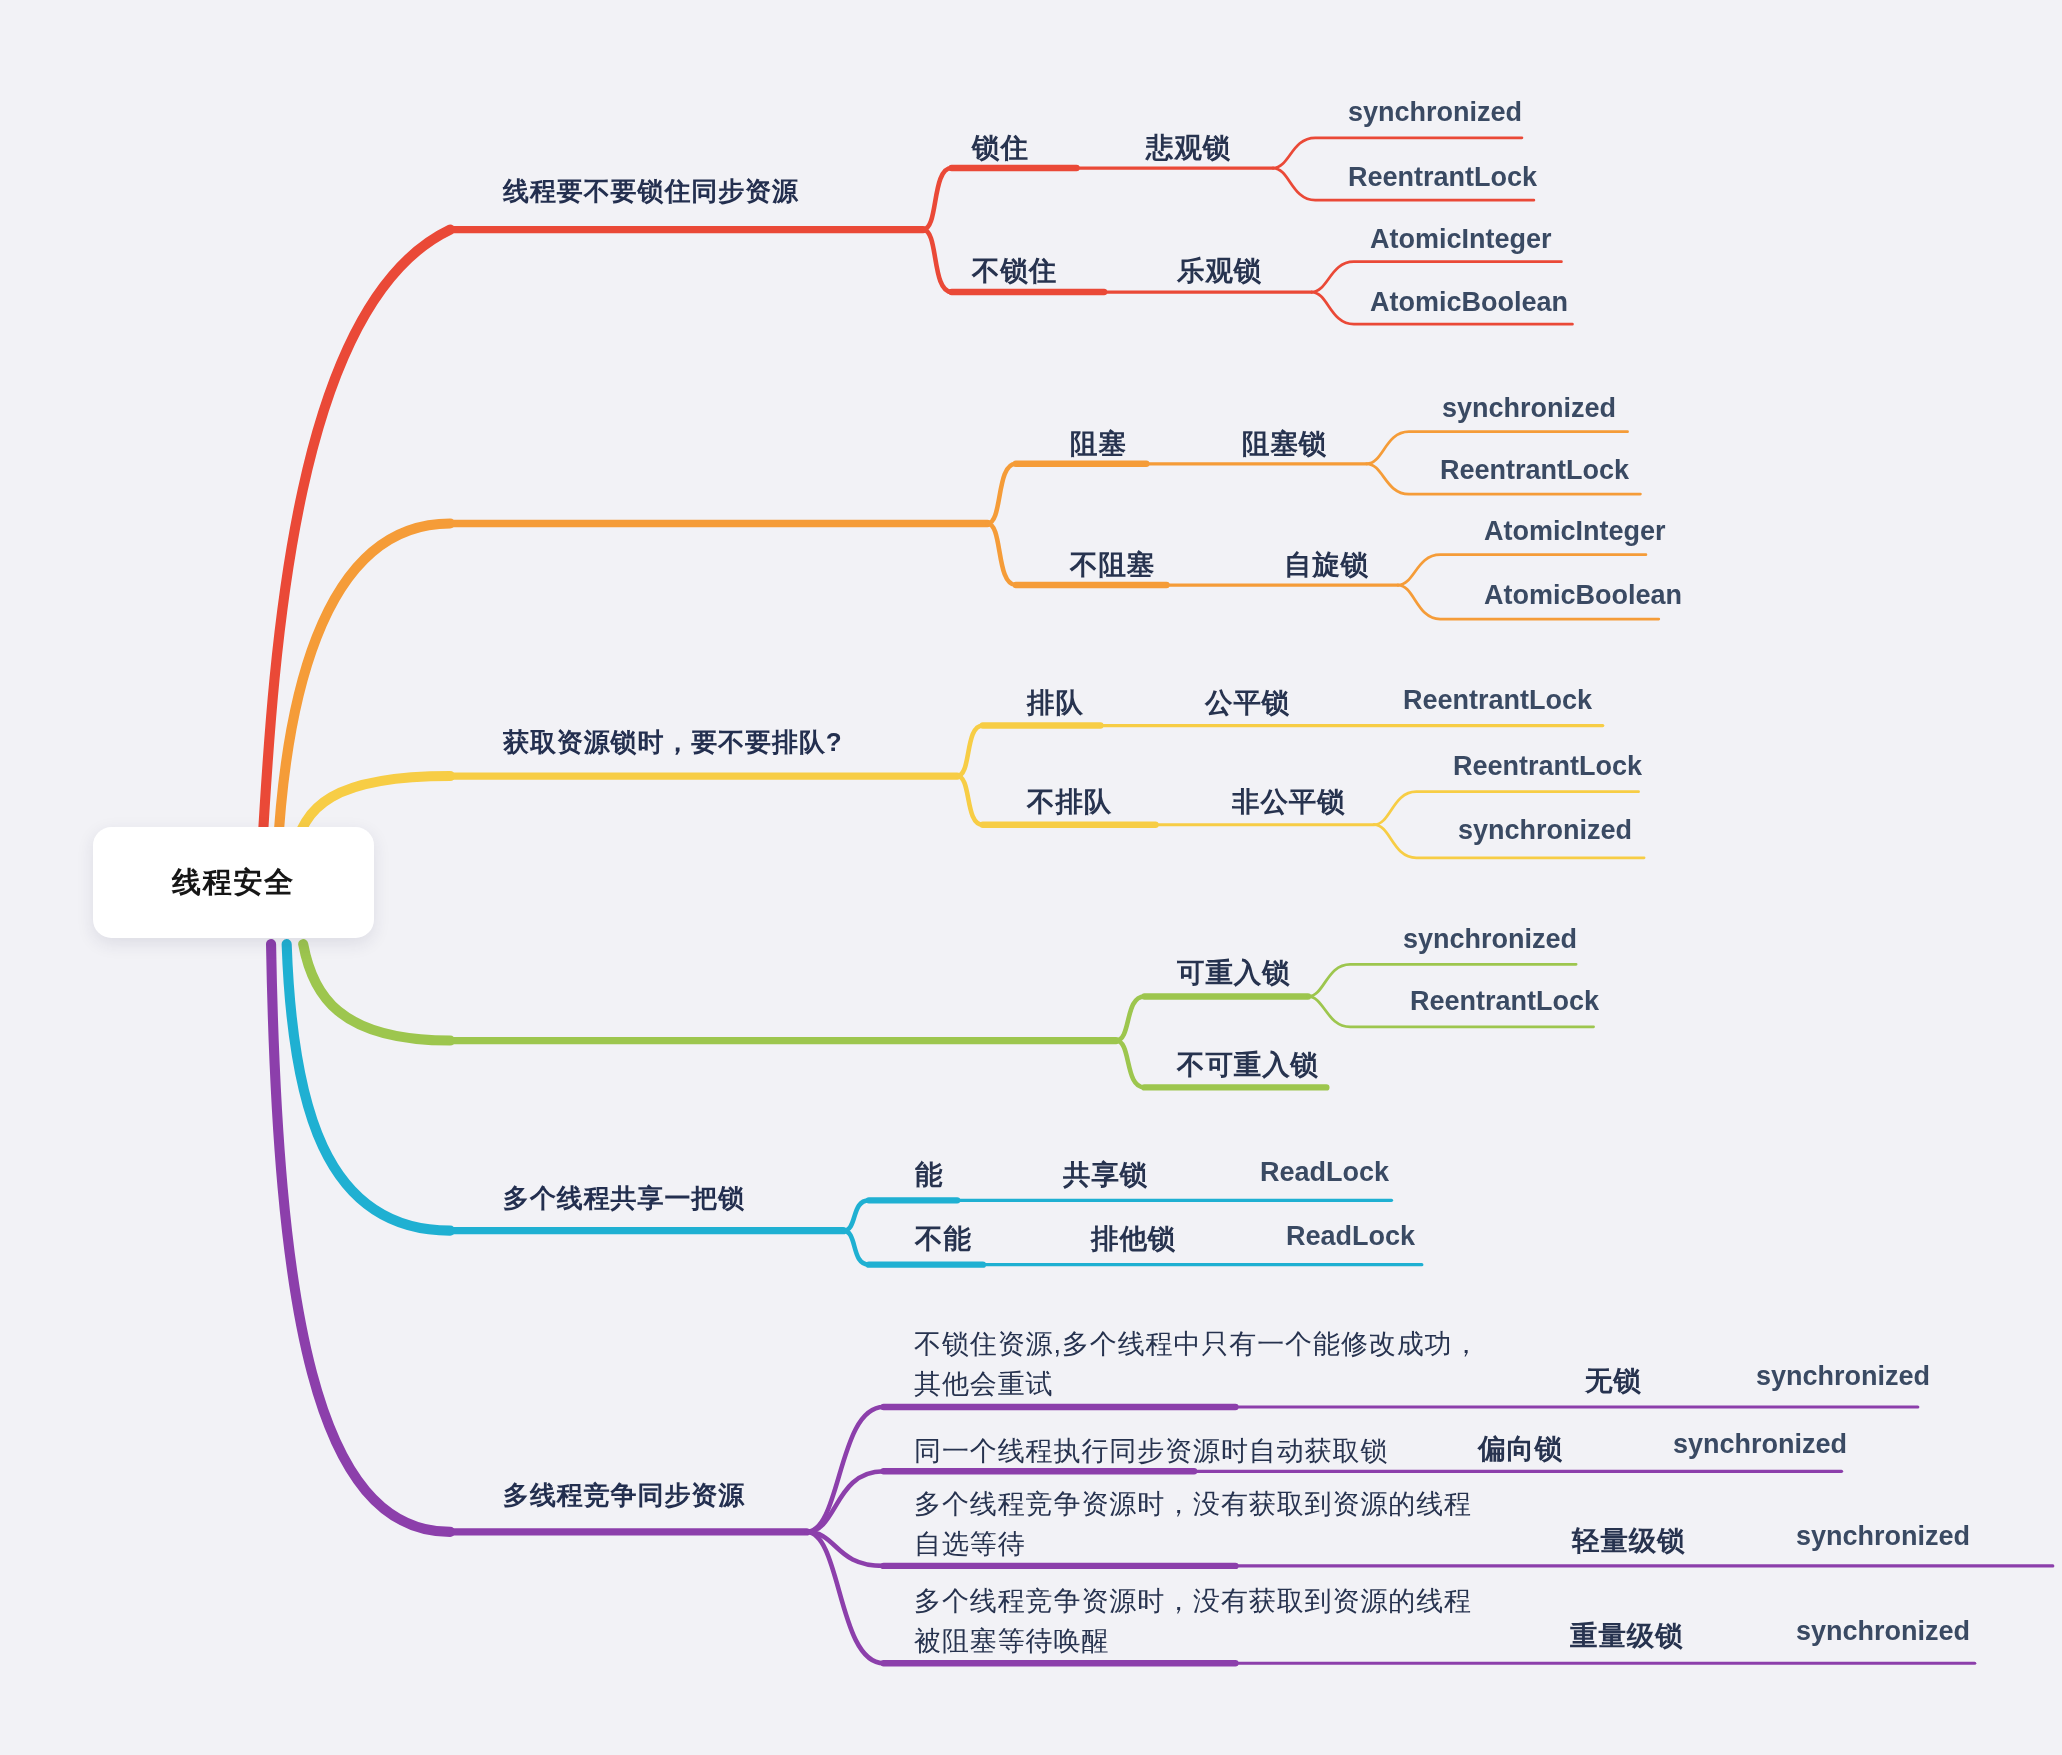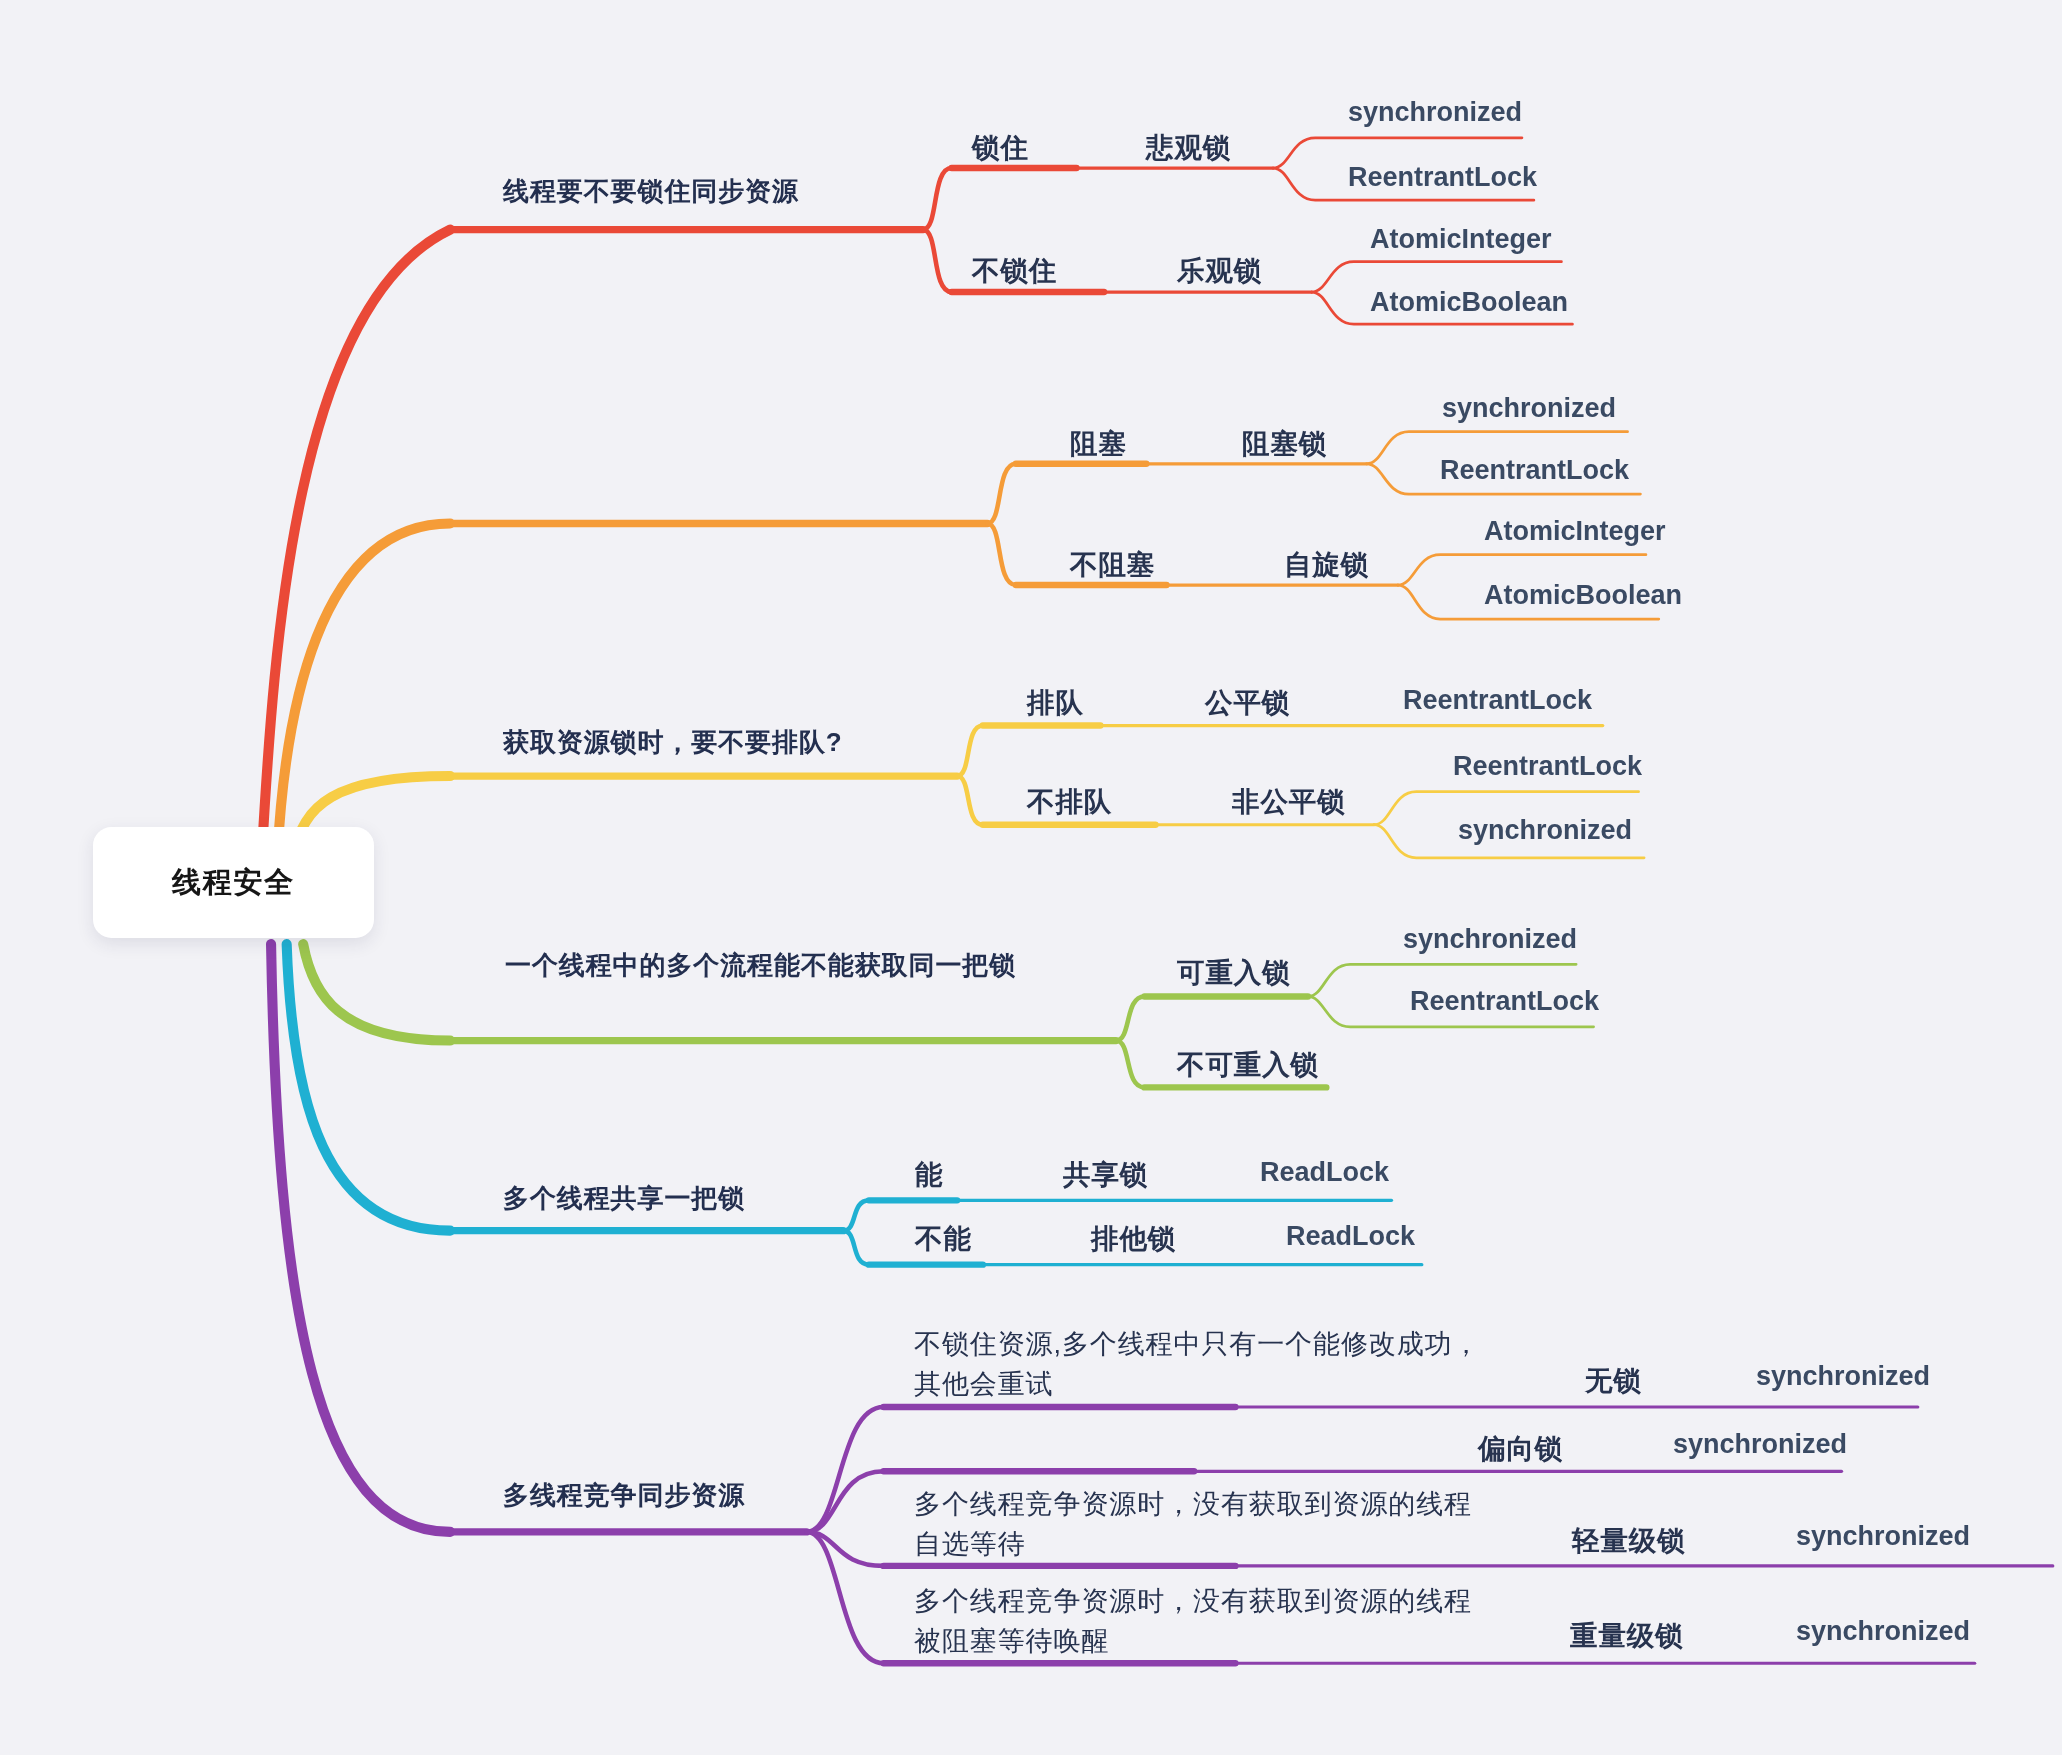--- a/index.html
+++ b/index.html
@@ -148,38 +148,38 @@
 
   <div class="lb topic" style="left:503px;top:725px">获取资源锁时，要不要排队?</div>
   <div class="lb zh" style="left:1027px;top:685px">排队</div>
   <div class="lb zh" style="left:1205px;top:685px">公平锁</div>
   <div class="lb en" style="left:1403px;top:685px">ReentrantLock</div>
   <div class="lb zh" style="left:1027px;top:784px">不排队</div>
   <div class="lb zh" style="left:1232px;top:784px">非公平锁</div>
   <div class="lb en" style="left:1453px;top:751px">ReentrantLock</div>
   <div class="lb en" style="left:1458px;top:815px">synchronized</div>
 
-  <div class="lb topic wrap" style="left:505px;top:944px;width:542px;line-height:43px">一个线程中的多个流程能不能获取同一把锁</div>
   <div class="lb zh" style="left:1177px;top:955px">可重入锁</div>
   <div class="lb en" style="left:1403px;top:924px">synchronized</div>
   <div class="lb en" style="left:1410px;top:986px">ReentrantLock</div>
   <div class="lb zh" style="left:1177px;top:1047px">不可重入锁</div>
 
   <div class="lb topic" style="left:503px;top:1181px">多个线程共享一把锁</div>
   <div class="lb zh" style="left:915px;top:1157px">能</div>
   <div class="lb zh" style="left:1063px;top:1157px">共享锁</div>
   <div class="lb en" style="left:1260px;top:1157px">ReadLock</div>
   <div class="lb zh" style="left:915px;top:1221px">不能</div>
   <div class="lb zh" style="left:1091px;top:1221px">排他锁</div>
   <div class="lb en" style="left:1286px;top:1221px">ReadLock</div>
 
   <div class="lb topic" style="left:503px;top:1478px">多线程竞争同步资源</div>
   <div class="lb phrase wrap" style="left:914px;top:1324px;width:584px">不锁住资源,多个线程中只有一个能修改成功，其他会重试</div>
   <div class="lb zh" style="left:1585px;top:1363px">无锁</div>
   <div class="lb en" style="left:1756px;top:1361px">synchronized</div>
+  <div class="lb phrase" style="left:914px;top:1431px">同一个线程执行同步资源时自动获取锁</div>
   <div class="lb zh" style="left:1478px;top:1431px">偏向锁</div>
   <div class="lb en" style="left:1673px;top:1429px">synchronized</div>
   <div class="lb phrase wrap" style="left:914px;top:1484px;width:569px">多个线程竞争资源时，没有获取到资源的线程自选等待</div>
   <div class="lb zh" style="left:1572px;top:1523px">轻量级锁</div>
   <div class="lb en" style="left:1796px;top:1521px">synchronized</div>
   <div class="lb phrase wrap" style="left:914px;top:1581px;width:569px">多个线程竞争资源时，没有获取到资源的线程被阻塞等待唤醒</div>
   <div class="lb zh" style="left:1570px;top:1618px">重量级锁</div>
   <div class="lb en" style="left:1796px;top:1616px">synchronized</div>
 
 </div>

